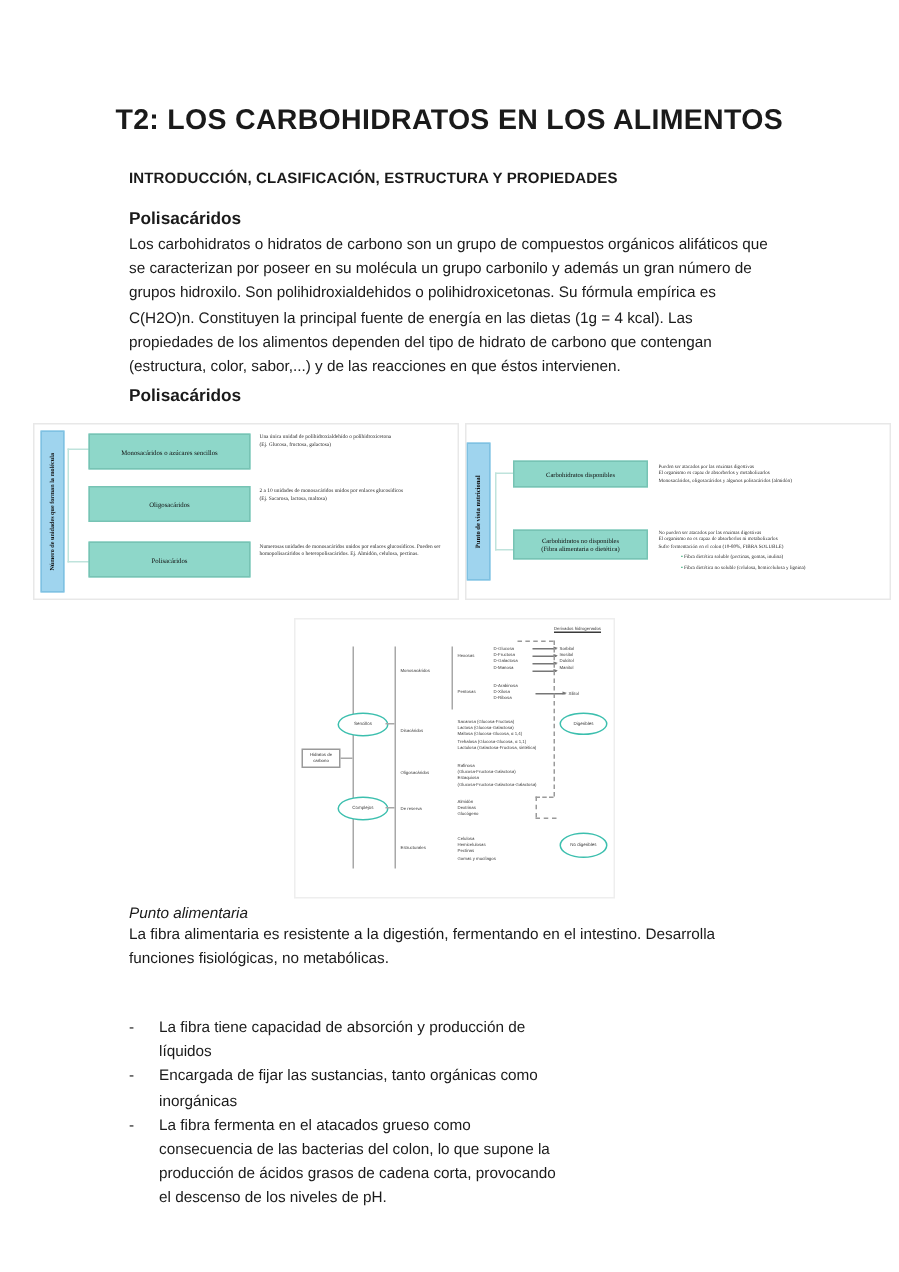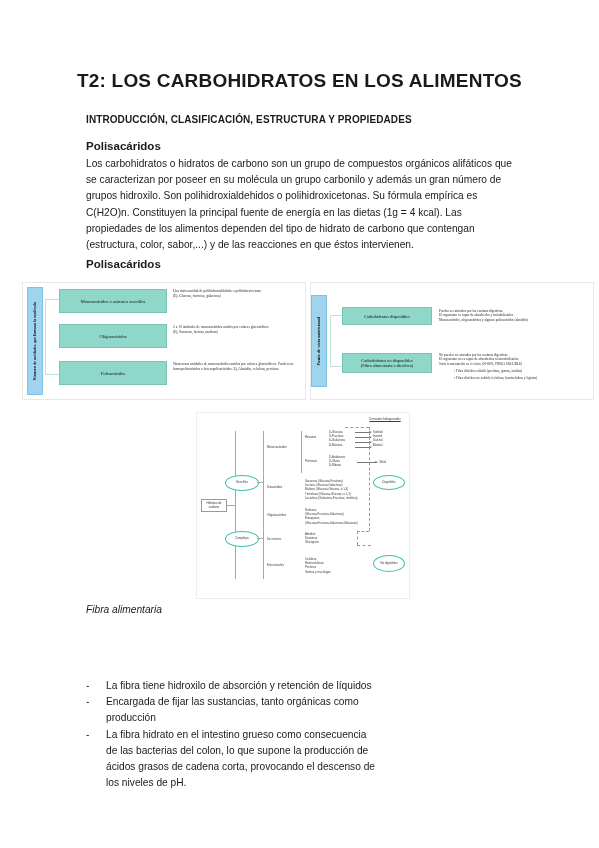--- a/index.html
+++ b/index.html
@@ -246,35 +246,36 @@
     <div class="tvdash" style="left:172px;top:14px;height:104px;"></div>
     <div class="thdash" style="left:148px;top:14px;width:24px;"></div>
     <div class="thdash" style="left:160px;top:118px;width:12px;"></div>
     <div class="tvdash" style="left:160px;top:118px;height:14px;"></div>
     <div class="thdash" style="left:160px;top:132px;width:14px;"></div>
 
     <div class="ellipse" style="left:176px;top:62px;width:30px;height:13px;">Digeribles</div>
     <div class="ellipse" style="left:176px;top:142px;width:30px;height:15px;white-space:pre-line;">No digeribles</div>
   </div>
 
-  <div class="h3-it">Fibra alimentaria</div>
-
+  <div class="h3-it">Punto alimentaria</div>
+
+  <div class="para fibra">La fibra alimentaria es resistente a la digestión, fermentando en el intestino. Desarrolla funciones fisiológicas, no metabólicas.</div>
 
   <div class="bullets">
     <div class="li">
       <span class="dash">-</span>
-      <span class="btext">La fibra tiene hidroxilo de absorción y retención de líquidos</span>
+      <span class="btext">La fibra tiene capacidad de absorción y producción de líquidos</span>
     </div>
     <div class="li">
       <span class="dash">-</span>
-      <span class="btext">Encargada de fijar las sustancias, tanto orgánicas como producción</span>
+      <span class="btext">Encargada de fijar las sustancias, tanto orgánicas como inorgánicas</span>
     </div>
     <div class="li">
       <span class="dash">-</span>
-      <span class="btext">La fibra hidrato en el intestino grueso como consecuencia de las bacterias del colon, lo que supone la producción de ácidos grasos de cadena corta, provocando el descenso de los niveles de pH.</span>
+      <span class="btext">La fibra fermenta en el atacados grueso como consecuencia de las bacterias del colon, lo que supone la producción de ácidos grasos de cadena corta, provocando el descenso de los niveles de pH.</span>
     </div>
   </div>
 
   <div class="tbl-wrap">
     
   </div>
 
 </div>
 
 </body></html>

